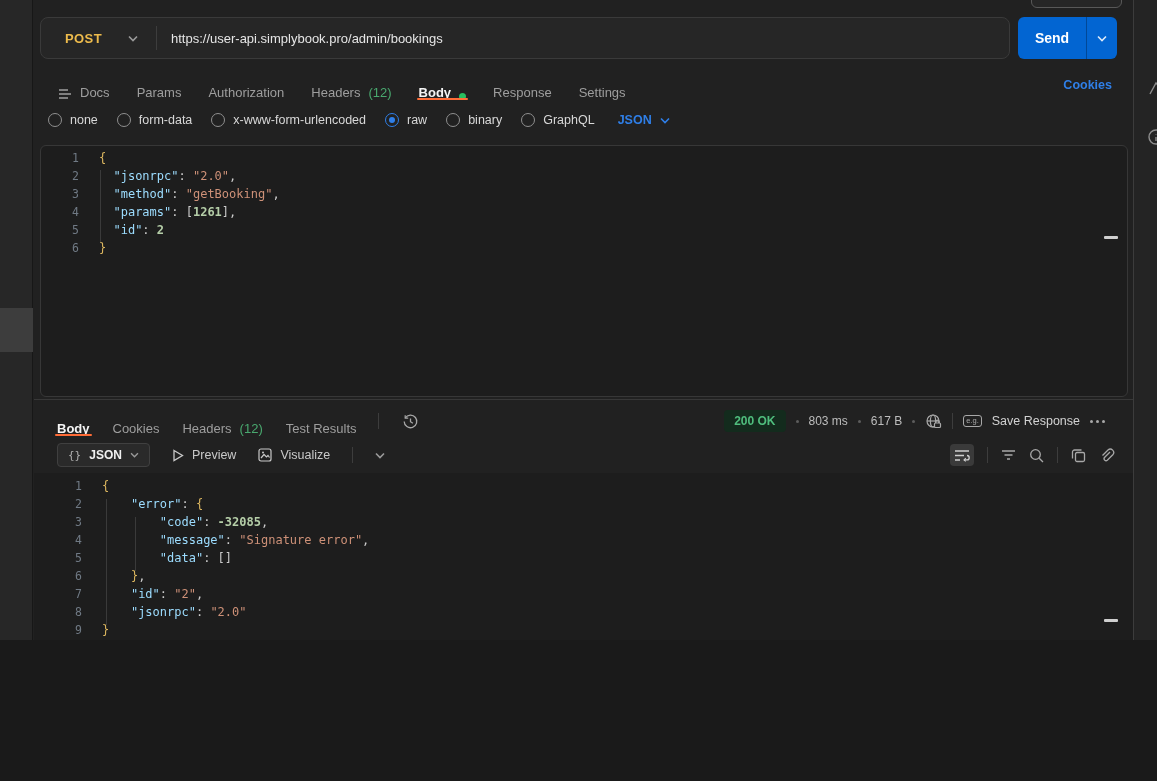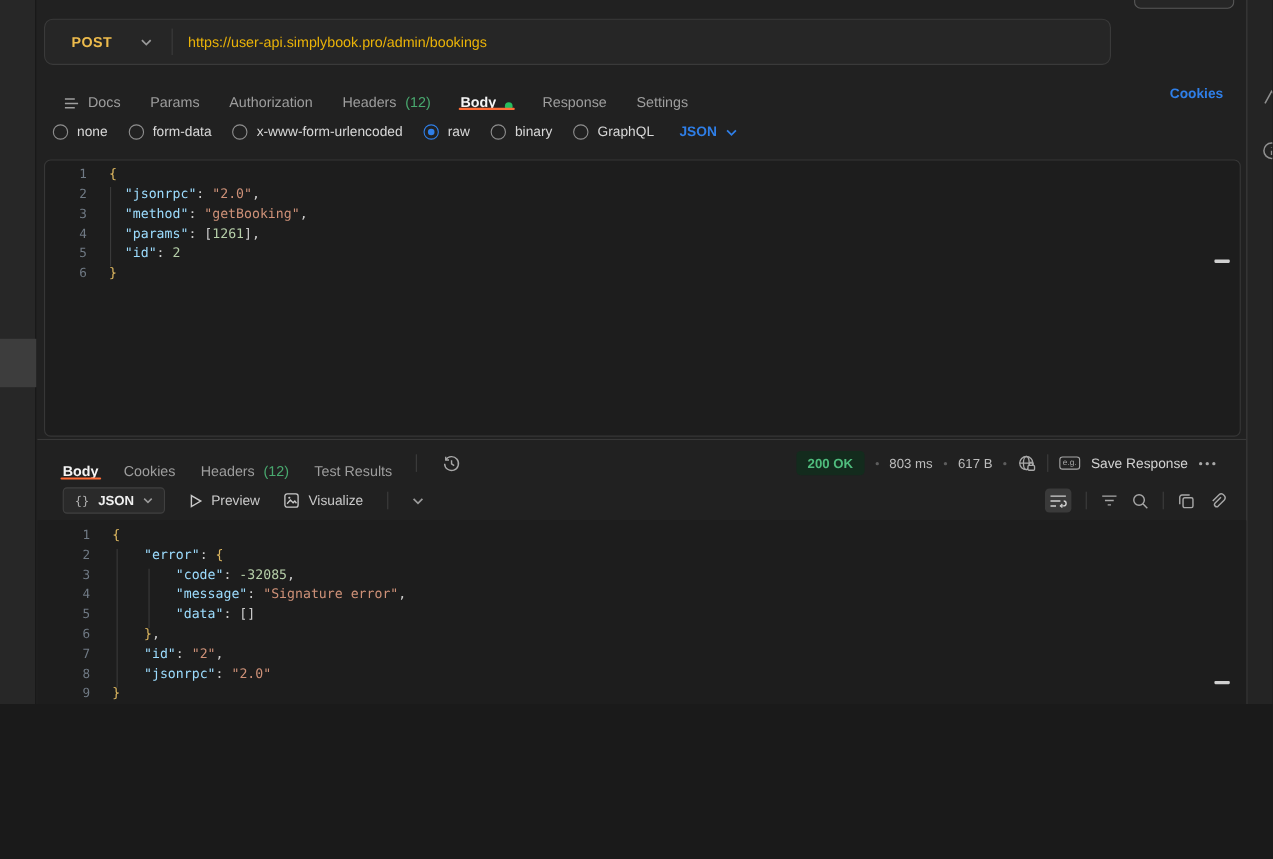--- a/index.html
+++ b/index.html
@@ -11,21 +11,21 @@
   .left-rail { position:absolute; left:0; top:0; width:33px; height:781px; background:#272727; border-right:1px solid #171717; }
   .rail-handle { position:absolute; left:0; top:308px; width:33px; height:44px; background:#3d3d3d; }
   .right-rail { position:absolute; left:1133px; top:0; width:24px; height:781px; background:#242424; border-left:1px solid #3c3c3c; overflow:hidden; }
   .rail-ico { position:absolute; left:13px; color:#8f8f8f; }
 
   
   .url-container { position:absolute; left:40px; top:17px; width:970px; height:42px; background:#262626; border:1px solid #3a3a3a; border-radius:8px; display:flex; align-items:center; }
   .method { display:flex; align-items:center; gap:26px; padding:0 18px 0 24px; cursor:pointer; }
   .method-label { color:#edbb4c; font-weight:700; font-size:13px; letter-spacing:.4px; }
   .url-divider { width:1px; height:24px; background:#3d3d3d; }
-  .url-text { padding-left:14px; color:#eab308; font-size:13px; }
+  .url-text { padding-left:14px; color:#e5e5e5; font-size:13px; }
   .send-btn { position:absolute; left:1018px; top:17px; width:99px; height:42px; background:#0265d2; border-radius:6px; display:flex; overflow:hidden; cursor:pointer; }
   .send-main { flex:1; display:flex; align-items:center; justify-content:center; color:#fff; font-size:14px; font-weight:600; }
   .send-caret { width:31px; display:flex; align-items:center; justify-content:center; color:#dce9f8; border-left:1px solid rgba(0,0,0,.28); }
   .top-cut-box { position:absolute; left:1031px; top:-9px; width:91px; height:17px; border:1px solid #585858; border-radius:6px; background:#262626; }
 
   
   .req-tabs { position:absolute; left:58px; top:70px; height:30px; display:flex; align-items:center; gap:27px; font-size:13px; }
   .tab { position:relative; height:30px; display:flex; align-items:flex-end; gap:8px; color:#9e9e9e; cursor:pointer; white-space:nowrap; }
   .tab.active { color:#f5f5f5; font-weight:600; }
   .tab.active .tab-underline { position:absolute; left:-2px; right:-2px; bottom:0; height:2px; background:#ff6c37; border-radius:1px; }
@@ -45,21 +45,21 @@
   .beautify-btn { color:#2f7fe8; font-weight:600; cursor:pointer; }
 
   
   .editor { font-family:"DejaVu Sans Mono", monospace; font-size:12px; line-height:18px; }
   .req-editor { position:absolute; left:40px; top:145px; width:1088px; height:252px; background:#1d1d1d; border:1px solid #373737; border-radius:6px; padding-top:3px; overflow:hidden; }
   .resp-editor { position:absolute; left:34px; top:473px; width:1099px; height:308px; background:#1d1d1d; padding-top:4px; overflow:hidden; }
   .code-line { display:flex; height:18px; white-space:pre; }
   .ln { width:38px; text-align:right; color:#707a85; font-size:11.5px; flex:none; }
   .resp-editor .ln { width:48px; }
   .lc { margin-left:20px; }
-  .tok-k { color:#9cdcfe; } .tok-s { color:#ce9178; } .tok-n { color:#b5cea8; }
+  .tok-k { color:#9cdcfe; } .tok-s { color:#ce9178; } .tok-n { color:#b5cea8;font-weight:bold; }
   .tok-b { color:#deb860; } .tok-p { color:#cccccc; } .tok-w { color:#cccccc; }
   .indent-guide { position:absolute; width:1px; background:#3a3a3a; }
   .scroll-dash { position:absolute; width:14px; height:3px; background:#cfcfcf; border-radius:1px; }
 
   .splitter { position:absolute; left:34px; top:399px; width:1099px; height:1px; background:#383838; }
 
   
   .resp-tabs { position:absolute; left:57px; top:405px; height:32px; display:flex; align-items:center; gap:23px; font-size:13px; }
   .resp-tools-divider { width:1px; height:16px; background:#3d3d3d; margin-left:-2px; }
   .history-btn { color:#a8a8a8; cursor:pointer; display:flex; align-items:center; }
@@ -115,20 +115,28 @@
       <span style="color:#9a9a9a">
         <svg width="10" height="7" viewBox="0 0 10 7" fill="none" stroke="currentColor" stroke-width="1.6">
             <path d="M1 1.5 L5 5.5 L9 1.5"></path>
           </svg>
       </span>
     </div>
     <div class="url-divider"></div>
     <div class="url-text">https://user-api.simplybook.pro/admin/bookings</div>
   </div>
 
+  <div class="send-btn">
+    <div class="send-main">Send</div>
+    <div class="send-caret">
+      <svg width="10" height="7" viewBox="0 0 10 7" fill="none" stroke="currentColor" stroke-width="1.6">
+          <path d="M1 1.5 L5 5.5 L9 1.5"></path>
+        </svg>
+    </div>
+  </div>
 
   <div class="req-tabs">
     <div class="tab">
       <span>
         <svg width="14" height="12" viewBox="0 0 14 12" stroke="currentColor" stroke-width="1.4" fill="none">
             <path d="M1 2 h9 M1 6 h12 M1 10 h9"></path>
           </svg>
       </span>
       <span>Docs</span>
     </div>

